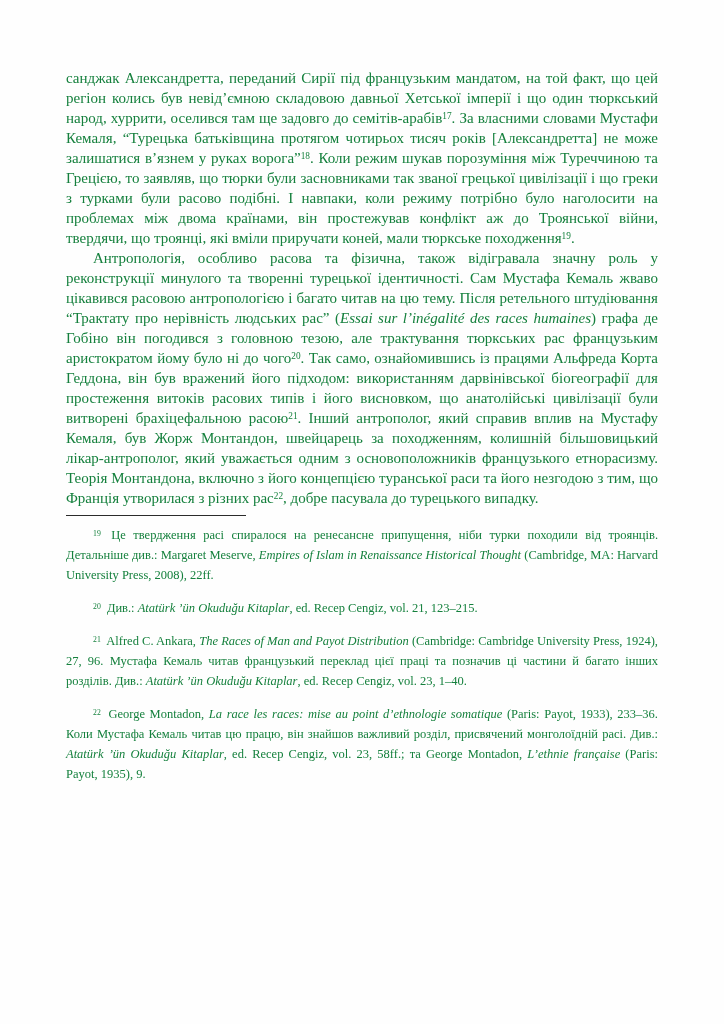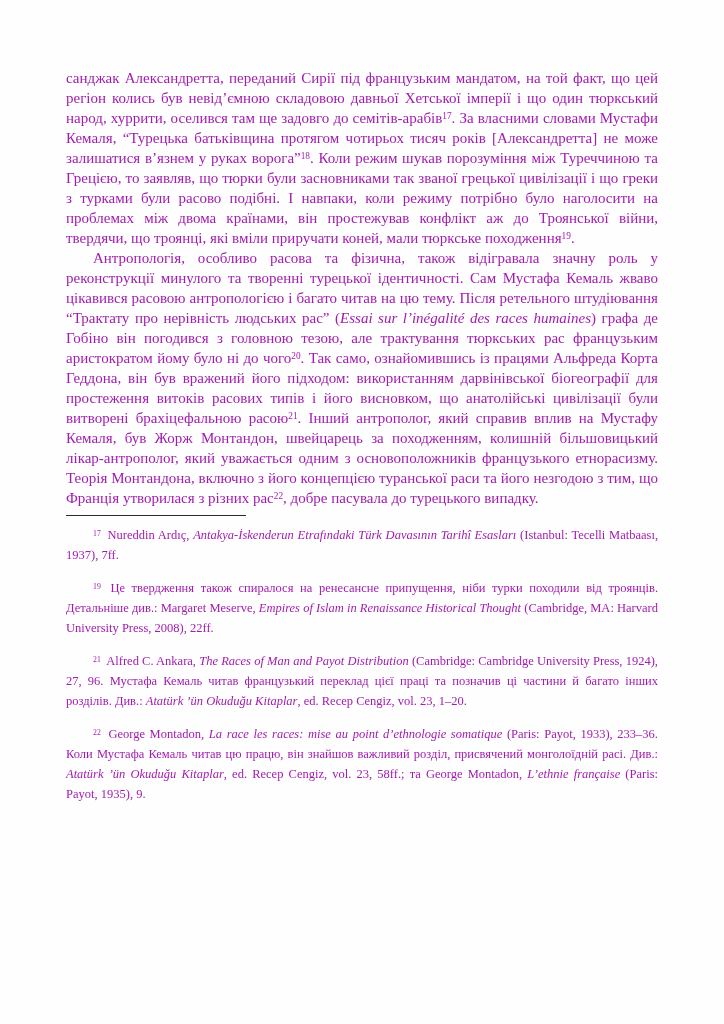--- a/index.html
+++ b/index.html
@@ -6,21 +6,21 @@
     margin: 0;
     padding: 0;
     background: #ffffff;
   }
   .page {
     position: relative;
     width: 724px;
     height: 1024px;
     box-sizing: border-box;
     background: #fefefe;
-    color: #a21caf;
+    color: #15803d;
     font-family: "Liberation Serif", "DejaVu Serif", serif;
     padding: 68px 66px 30px 66px;
     overflow: hidden;
   }
   .body-text p.para {
     margin: 0;
     font-size: 15px;
     line-height: 20px;
     text-align: justify;
   }
@@ -65,18 +65,18 @@
 </head>
 <body>
 
 <div class="page">
   <main class="body-text" id="body-container">
       <p class="para"><span>санджак Александретта, переданий Сирії під французьким мандатом, на той факт, що цей регіон колись був невід’ємною складовою давньої Хетської імперії і що один тюркський народ, хуррити, оселився там ще задовго до семітів-арабів</span><sup class="fnref">17</sup><span>. За власними словами Мустафи Кемаля, “Турецька батьківщина протягом чотирьох тисяч років [Александретта] не може залишатися в’язнем у руках ворога”</span><sup class="fnref">18</sup><span>. Коли режим шукав порозуміння між Туреччиною та Грецією, то заявляв, що тюрки були засновниками так званої грецької цивілізації і що греки з турками були расово подібні. І навпаки, коли режиму потрібно було наголосити на проблемах між двома країнами, він простежував конфлікт аж до Троянської війни, твердячи, що троянці, які вміли приручати коней, мали тюркське походження</span><sup class="fnref">19</sup><span>.</span></p>
       <p class="para para-indent"><span>Антропологія, особливо расова та фізична, також відігравала значну роль у реконструкції минулого та творенні турецької ідентичності. Сам Мустафа Кемаль жваво цікавився расовою антропологією і багато читав на цю тему. Після ретельного штудіювання “Трактату про нерівність людських рас” (</span><em>Essai sur l’inégalité des races humaines</em><span>) графа де Гобіно він погодився з головною тезою, але трактування тюркських рас французьким аристократом йому було ні до чого</span><sup class="fnref">20</sup><span>. Так само, ознайомившись із працями Альфреда Корта Геддона, він був вражений його підходом: використанням дарвінівської біогеографії для простеження витоків расових типів і його висновком, що анатолійські цивілізації були витворені брахіцефальною расою</span><sup class="fnref">21</sup><span>. Інший антрополог, який справив вплив на Мустафу Кемаля, був Жорж Монтандон, швейцарець за походженням, колишній більшовицький лікар-антрополог, який уважається одним з основоположників французького етнорасизму. Теорія Монтандона, включно з його концепцією туранської раси та його незгодою з тим, що Франція утворилася з різних рас</span><sup class="fnref">22</sup><span>, добре пасувала до турецького випадку.</span></p>
     </main>
   <hr class="footnote-sep">
   <section class="footnotes" id="footnotes-container">
-      <p class="footnote"><sup class="fnnum">17</sup> <span>Nureddin Ardıç, </span><em>Antakya-İskenderun Etrafındaki Türk Davasının Tarihî Esasları</em><span> (Istanbul: Tecelli Matbaası, 1937), 7ff.</span></p>
-      <p class="footnote"><sup class="fnnum">19</sup> <span>Це твердження також спиралося на ренесансне припущення, ніби турки походили від троянців. Детальніше див.: Margaret Meserve, </span><em>Empires of Islam in Renaissance Historical Thought</em><span> (Cambridge, MA: Harvard University Press, 2008), 22ff.</span></p>
-      <p class="footnote"><sup class="fnnum">21</sup> <span>Alfred C. Ankara, </span><em>The Races of Man and Payot Distribution</em><span> (Cambridge: Cambridge University Press, 1924), 27, 96. Мустафа Кемаль читав французький переклад цієї праці та позначив ці частини й багато інших розділів. Див.: </span><em>Atatürk ’ün Okuduğu Kitaplar</em><span>, ed. Recep Cengiz, vol. 23, 1–20.</span></p>
+      <p class="footnote"><sup class="fnnum">19</sup> <span>Це твердження расі спиралося на ренесансне припущення, ніби турки походили від троянців. Детальніше див.: Margaret Meserve, </span><em>Empires of Islam in Renaissance Historical Thought</em><span> (Cambridge, MA: Harvard University Press, 2008), 22ff.</span></p>
+      <p class="footnote"><sup class="fnnum">20</sup> <span>Див.: </span><em>Atatürk ’ün Okuduğu Kitaplar</em><span>, ed. Recep Cengiz, vol. 21, 123–215.</span></p>
+      <p class="footnote"><sup class="fnnum">21</sup> <span>Alfred C. Ankara, </span><em>The Races of Man and Payot Distribution</em><span> (Cambridge: Cambridge University Press, 1924), 27, 96. Мустафа Кемаль читав французький переклад цієї праці та позначив ці частини й багато інших розділів. Див.: </span><em>Atatürk ’ün Okuduğu Kitaplar</em><span>, ed. Recep Cengiz, vol. 23, 1–40.</span></p>
       <p class="footnote"><sup class="fnnum">22</sup> <span>George Montadon, </span><em>La race les races: mise au point d’ethnologie somatique</em><span> (Paris: Payot, 1933), 233–36. Коли Мустафа Кемаль читав цю працю, він знайшов важливий розділ, присвячений монголоїдній расі. Див.: </span><em>Atatürk ’ün Okuduğu Kitaplar</em><span>, ed. Recep Cengiz, vol. 23, 58ff.; та George Montadon, </span><em>L’ethnie française</em><span> (Paris: Payot, 1935), 9.</span></p>
     </section>
 </div>
 
 </body></html>

